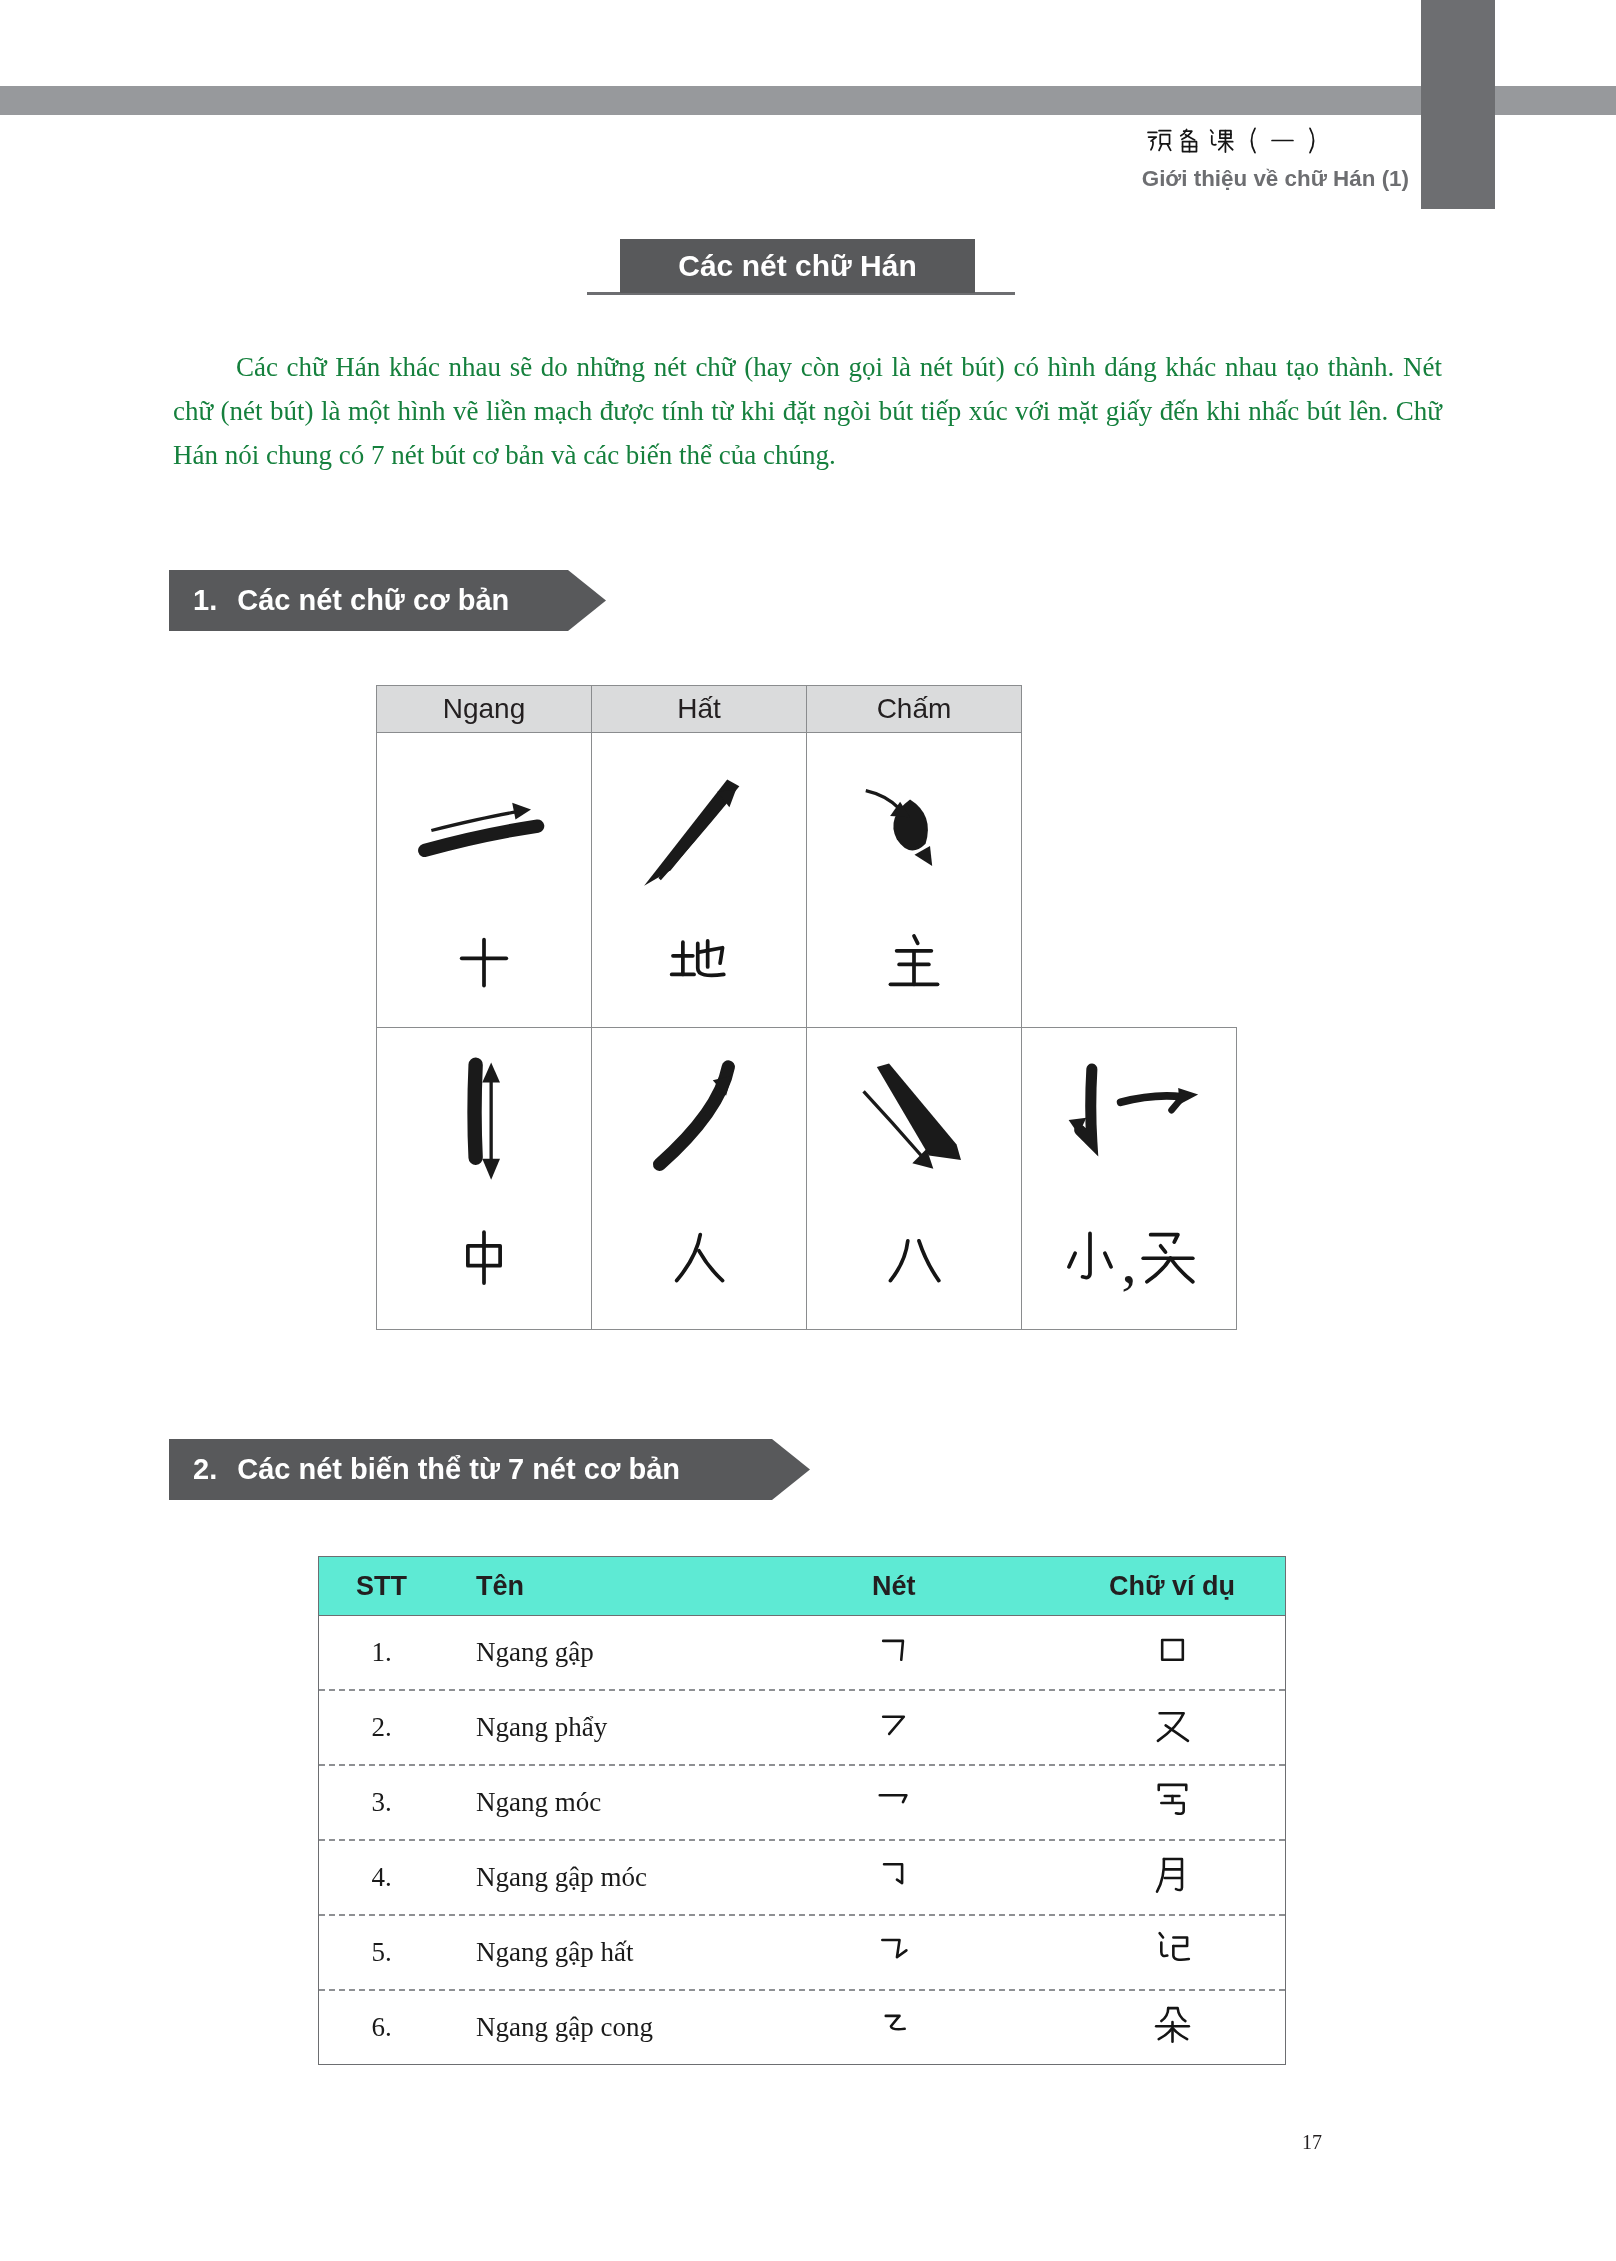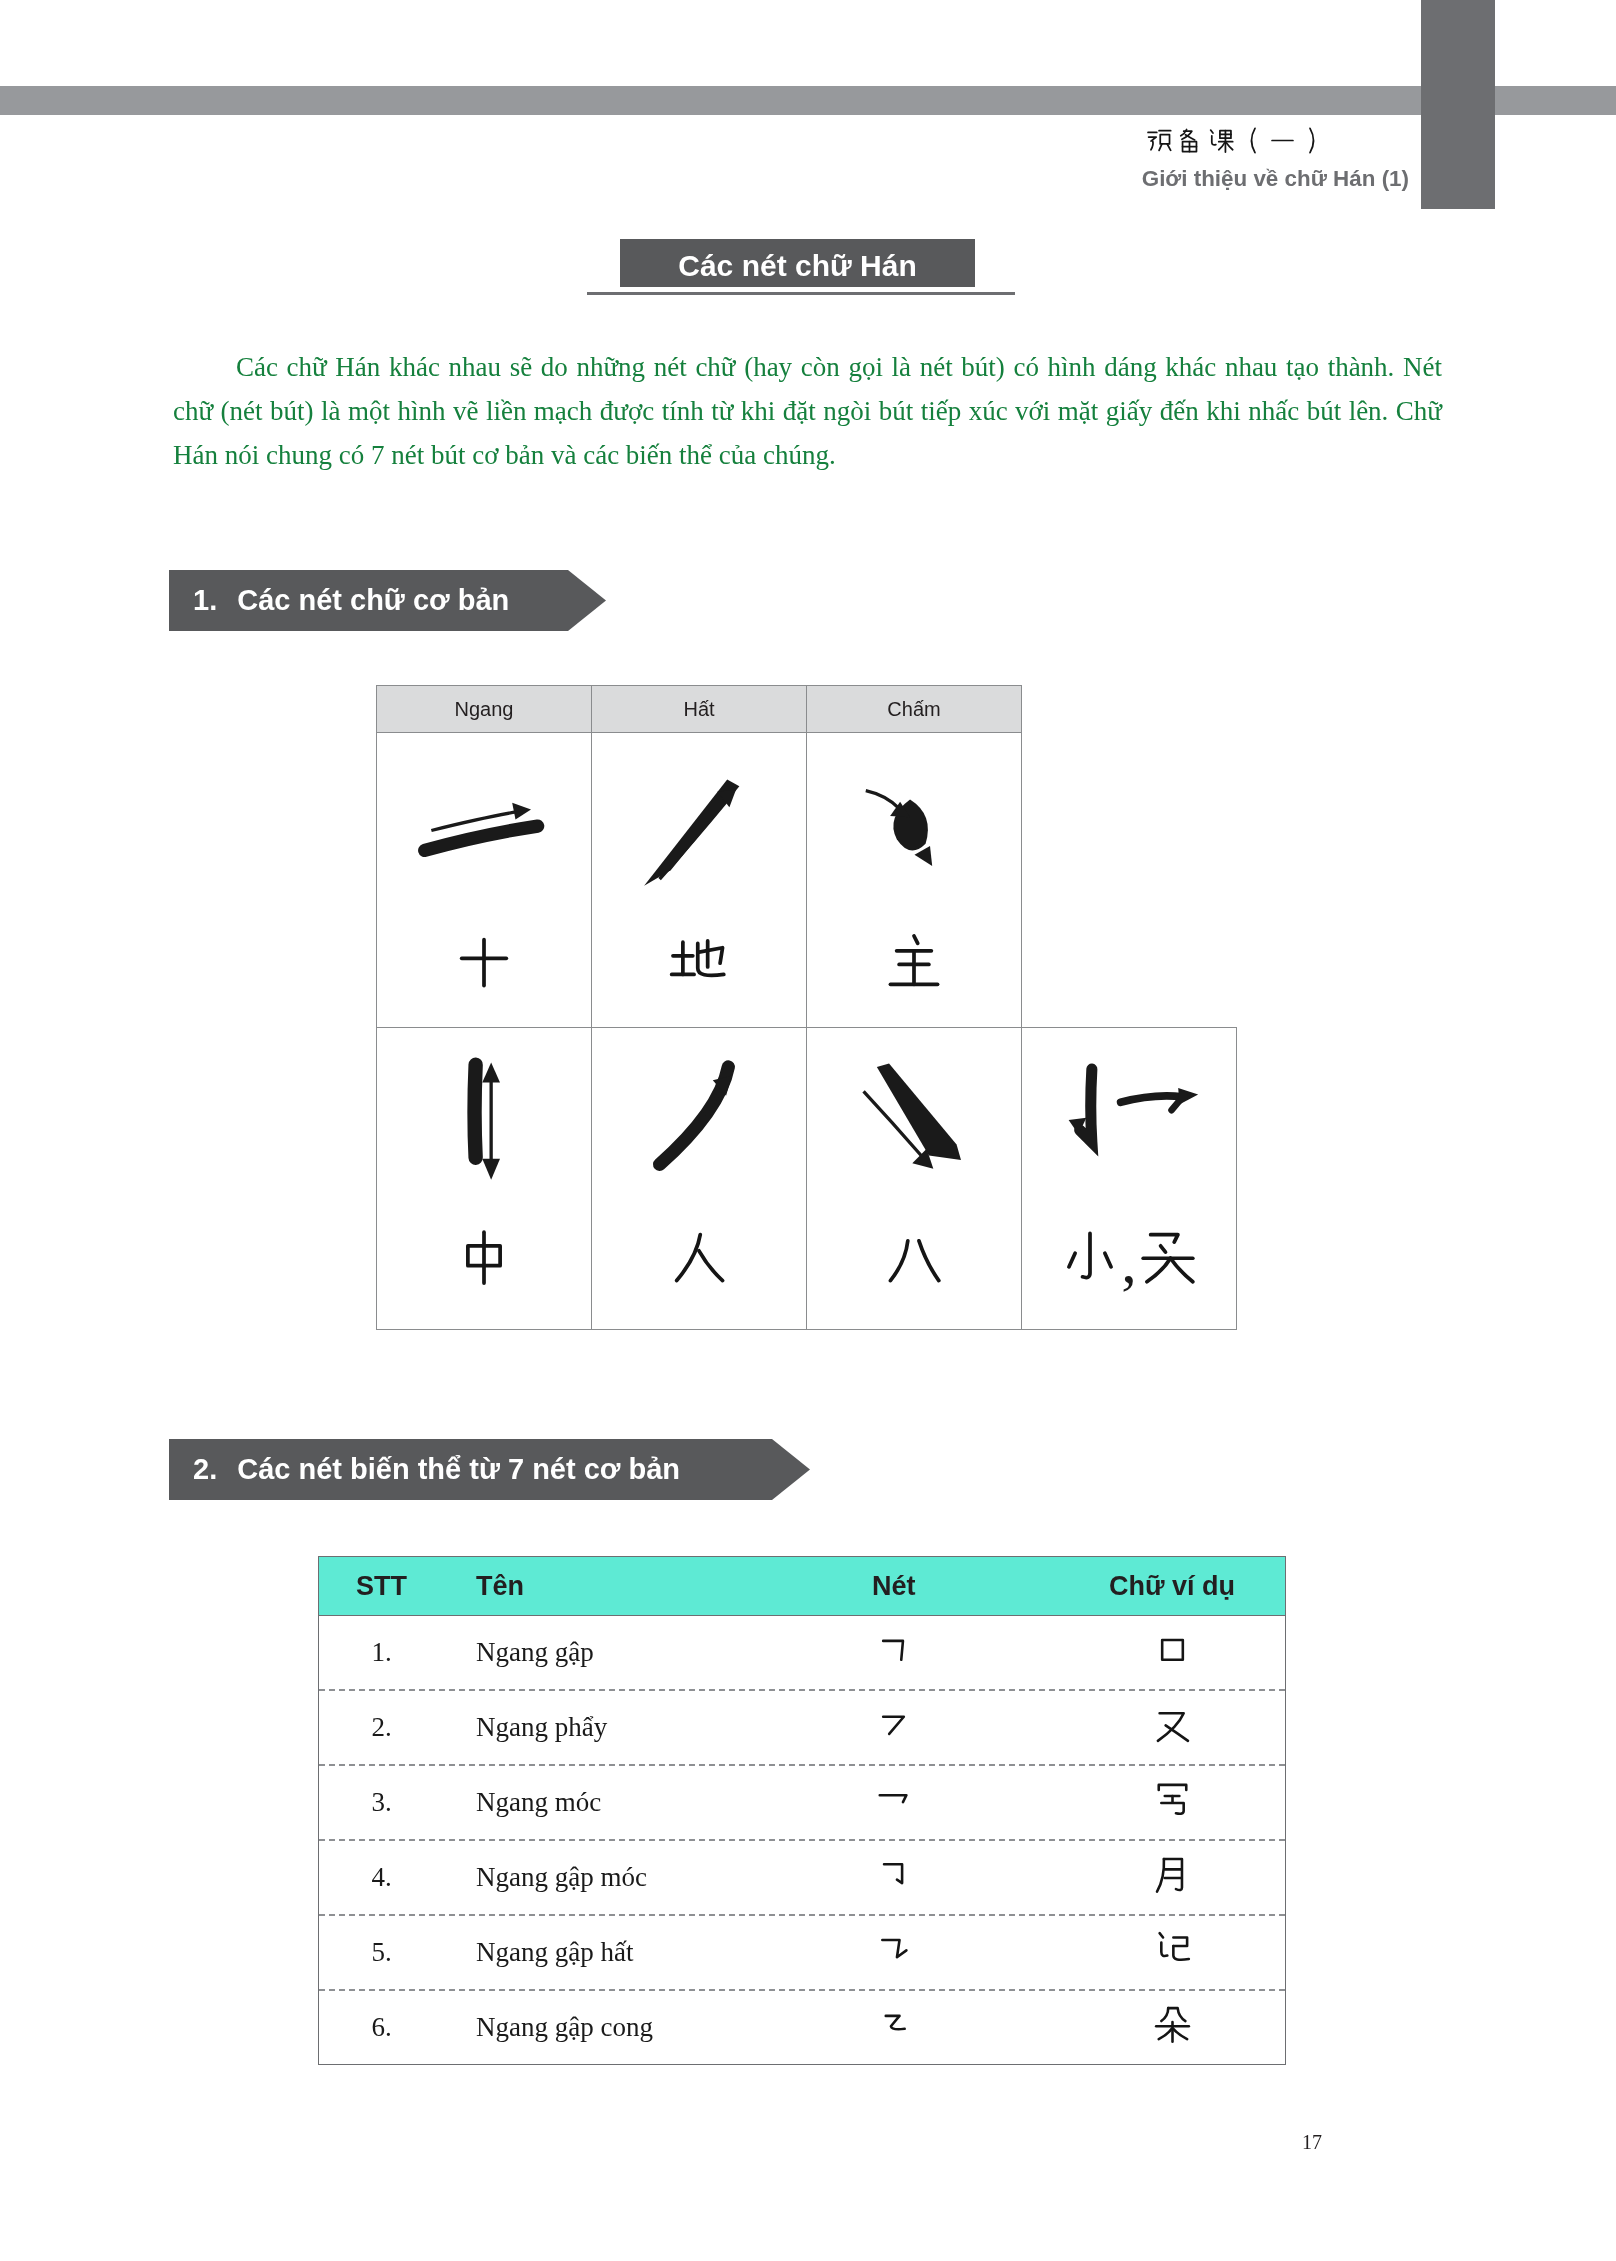--- a/index.html
+++ b/index.html
@@ -15,21 +15,21 @@
 
   
   .page-header { position:absolute; right:207px; top:126px; text-align:left; font-family:"Liberation Sans", sans-serif; }
   .header-cn { font-size:29px; font-weight:bold; color:#231f20; height:37px; }
   .header-cn svg { margin-left:2px; }
   .header-vn { font-size:22.4px; font-weight:bold; color:#6d6e71; margin-top:2.6px; }
 
   
   .title-underline { position:absolute; left:587px; top:292px; width:428px; height:2.6px; background:#6d6e71; }
   .title-badge {
-    position:absolute; left:620px; top:239px; width:355px; height:48px;
+    position:absolute; left:620px; top:239px; width:355px; height:54px;
     background:#58595b; color:#ffffff; font-family:"Liberation Sans", sans-serif;
     font-weight:bold; font-size:30px; text-align:center; line-height:54px;
   }
 
   
   .intro {
     position:absolute; left:173px; top:345px; width:1269px; margin:0;
     font-size:27px; line-height:44px; text-align:justify; text-indent:63px; color:#15803d;
   }
 
@@ -43,21 +43,21 @@
   .banner .num { margin-right:20px; }
   .banner1 { left:169px; top:570px; width:437px; height:61px; }
   .banner2 { left:169px; top:1439px; width:641px; height:61px; }
 
   
   .table1 { position:absolute; left:376px; top:685px; }
   table.t1 { border-collapse:collapse; }
   .t1 th, .t1 td { border:1.3px solid #8a8c8e; padding:0; }
   .t1 th {
     width:214px; height:46px; background:#dadbdc; font-weight:normal;
-    font-family:"Liberation Sans", sans-serif; font-size:20px; color:#231f20;
+    font-family:"Liberation Sans", sans-serif; font-size:28px; color:#231f20;
   }
   .t1 td.art-cell { width:214px; height:294px; vertical-align:top; text-align:center; }
   .t1g2 td.art-cell { height:301px; }
   .stroke-art { height:194px; display:flex; align-items:center; justify-content:center; }
   .stroke-art svg { width:155px; height:155px; }
   .example { height:89px; font-size:62px; line-height:79px; }
 
   
   .brush { fill:none; stroke:#1a1a1a; stroke-linecap:round; }
   .brushfill { fill:#1a1a1a; stroke:none; }

